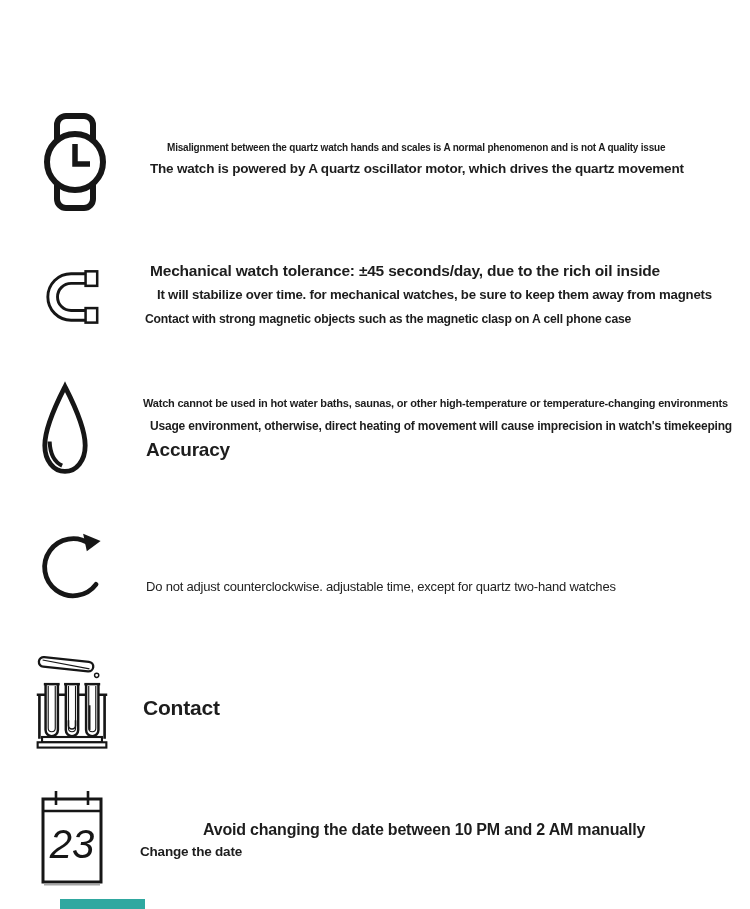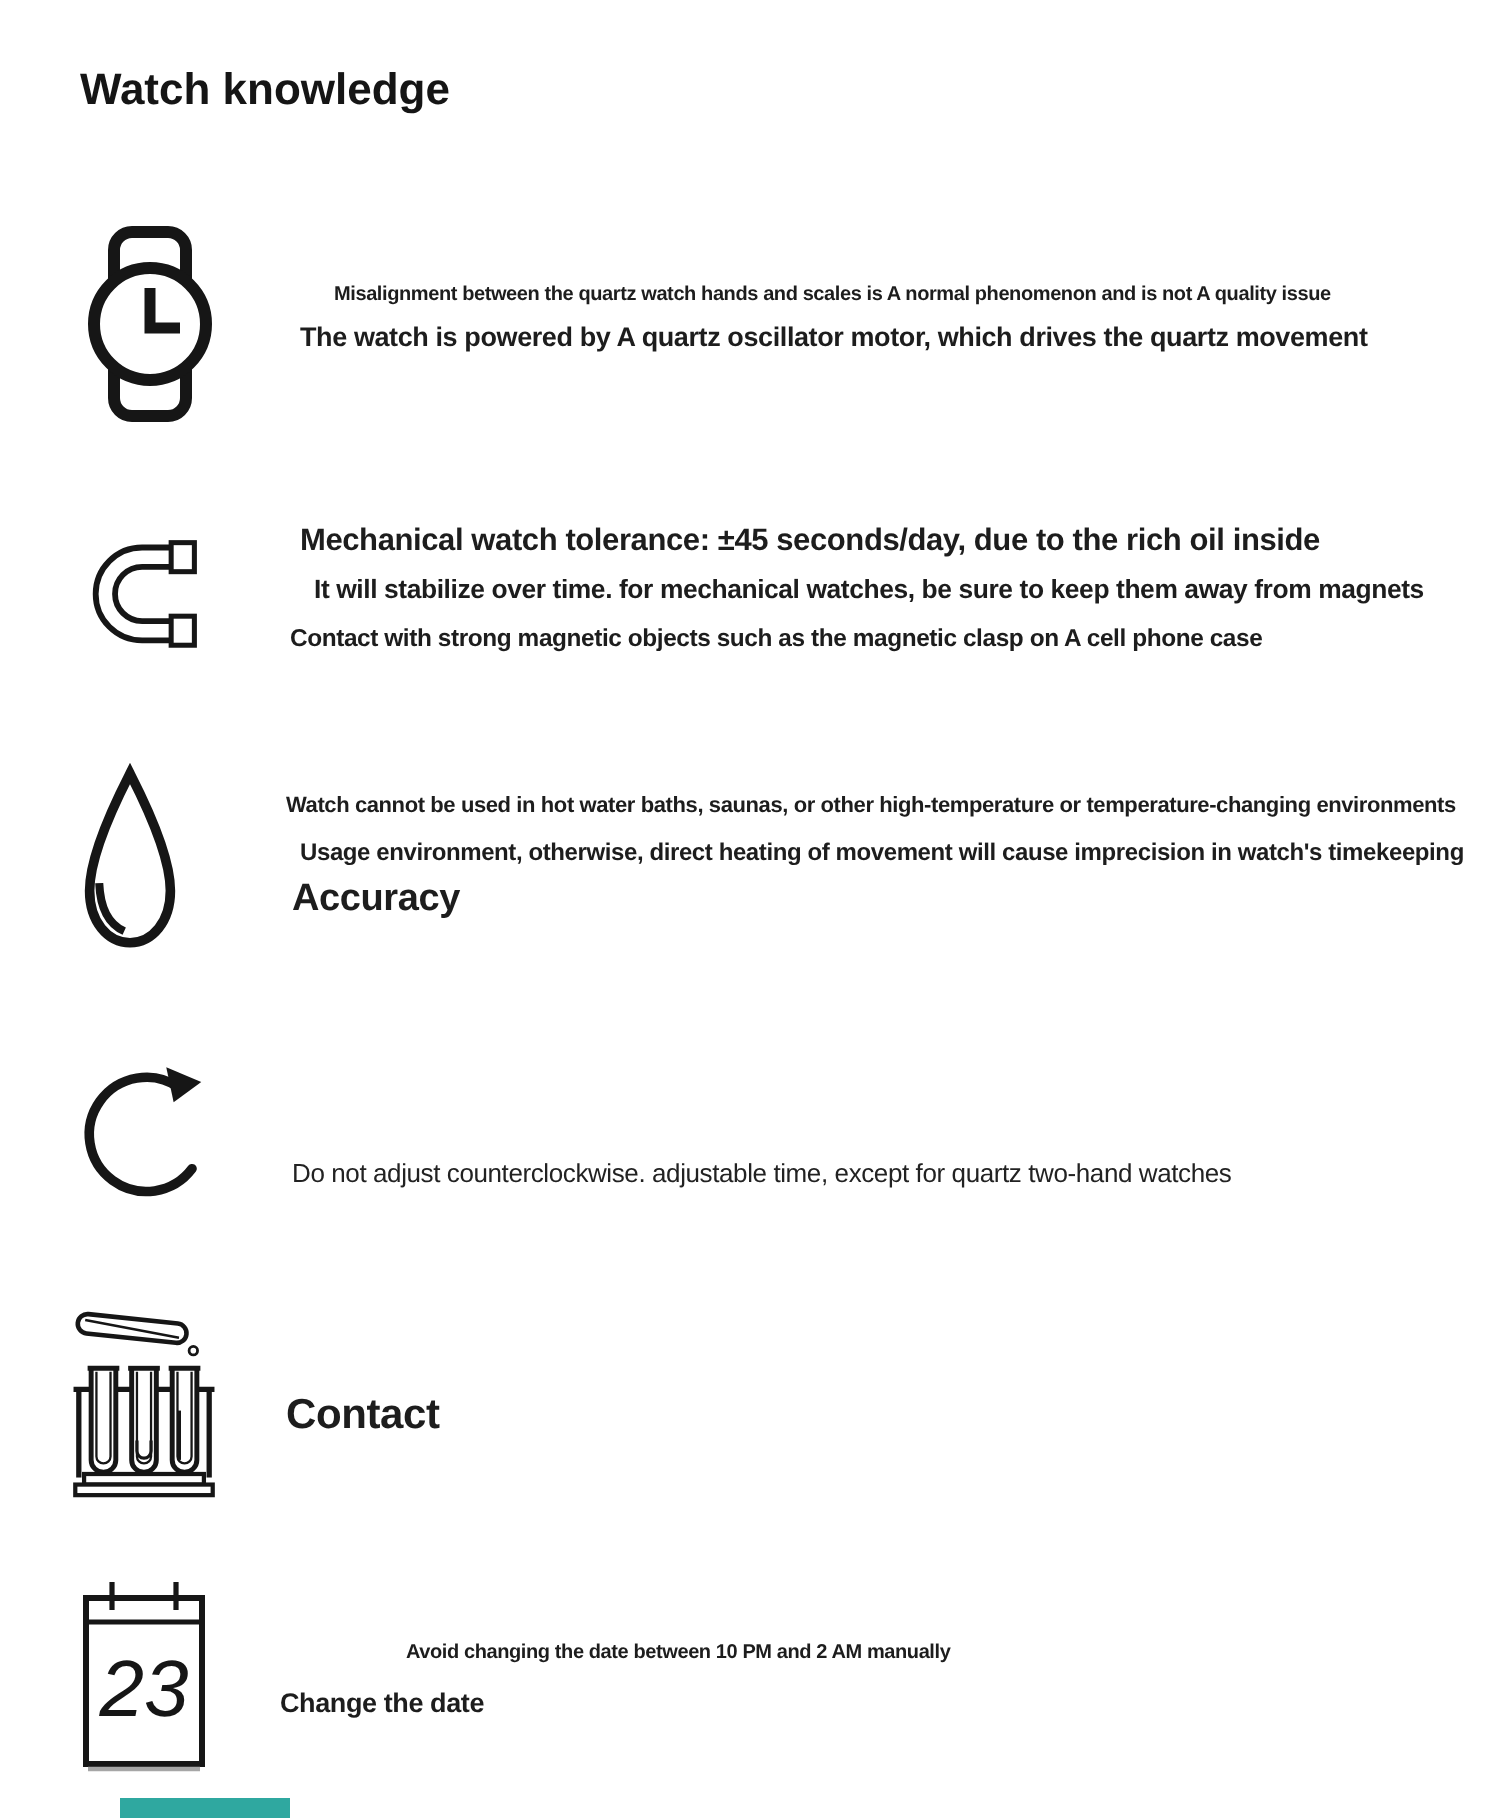--- a/index.html
+++ b/index.html
@@ -32,33 +32,32 @@
   .s2-l2{left:157px;top:29px;font-size:13.2px;}
   .s2-l3{left:145px;top:54px;font-size:12.2px;}
   .s3-l1{left:143px;top:17px;font-size:11px;}
   .s3-l2{left:150px;top:39px;font-size:12px;}
   .s3-l3{left:146px;top:59px;font-size:19px;}
   .s4-l1{left:197px;top:6px;font-size:15px;}
   .s4-l2{left:152px;top:28px;font-size:15px;}
   .s4-l3{left:146px;top:55px;font-size:13px;font-weight:400;color:#222;}
   .s5-l1{left:150px;top:31px;font-size:12.8px;}
   .s5-l2{left:143px;top:50px;font-size:21px;}
-  .s6-l1{left:203px;top:33px;font-size:10px;}
+  .s6-l1{left:203px;top:33px;font-size:16px;}
   .s6-l2{left:140px;top:56px;font-size:13.5px;}
   .accent-bar{
     position:absolute;left:60px;top:899px;width:85px;height:10px;
     background:#2fa8a0;
   }
 </style>
 </head>
 <body>
 
 <div class="page">
 
-  <div class="page-title">Watch knowledge</div>
 
   <div class="section s1">
     <span class="icon">
       <svg width="66" height="100" viewBox="0 0 66 100">
         <rect x="15" y="4" width="36" height="92" rx="9" fill="none" stroke="#161616" stroke-width="6"></rect>
         <circle cx="33" cy="50" r="28" fill="#ffffff" stroke="#161616" stroke-width="6"></circle>
         <path d="M33 32 V52 H48" fill="none" stroke="#161616" stroke-width="5.5"></path>
       </svg>
     </span>
     <div class="line s1-l2">The watch is powered by A quartz oscillator motor, which drives the quartz movement</div>

